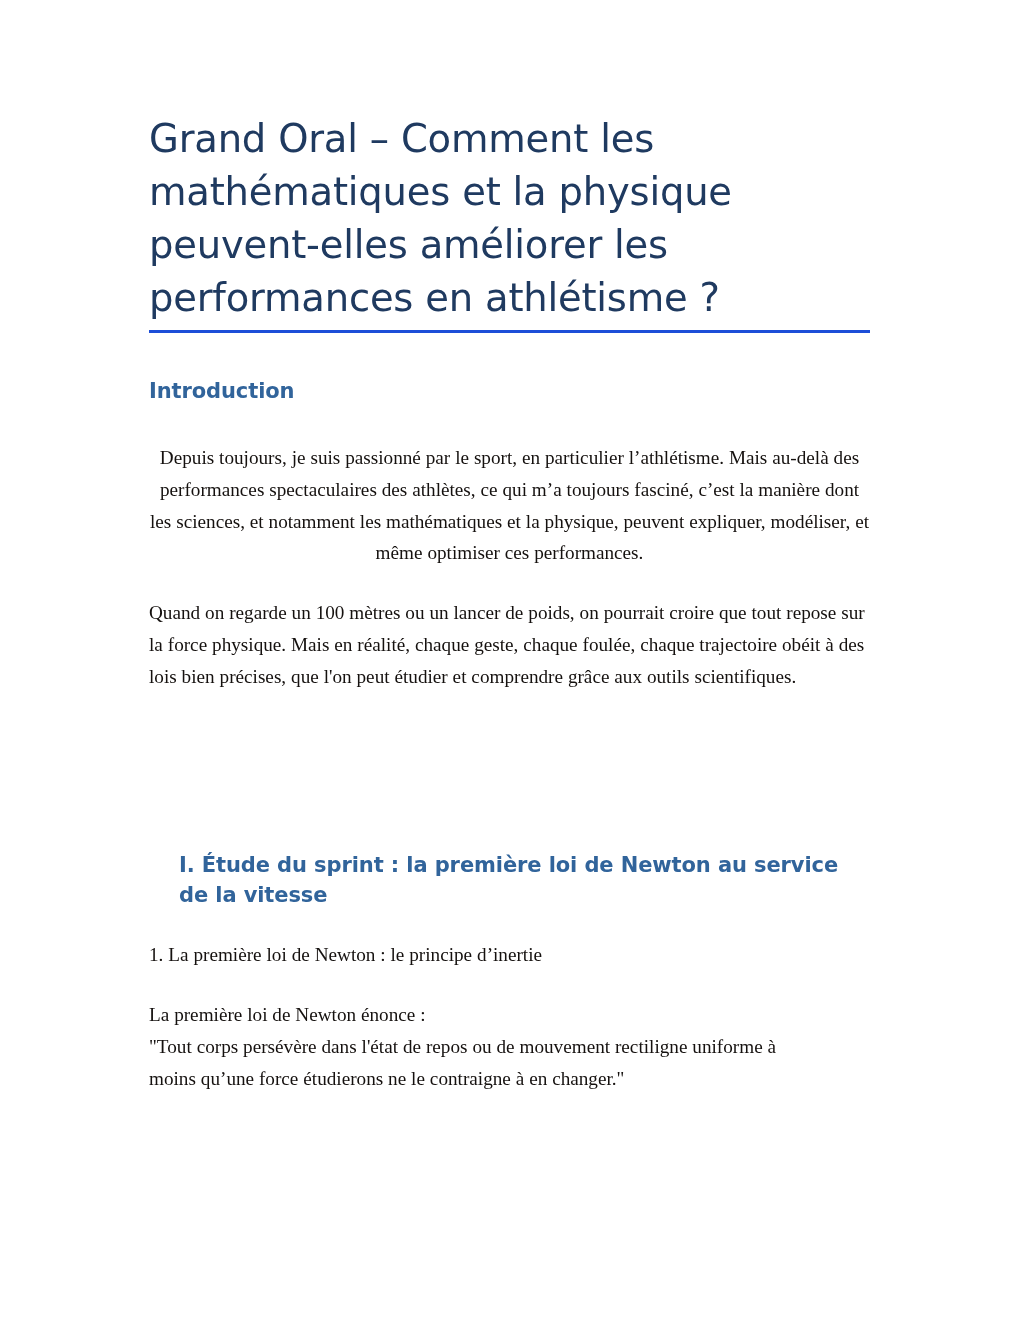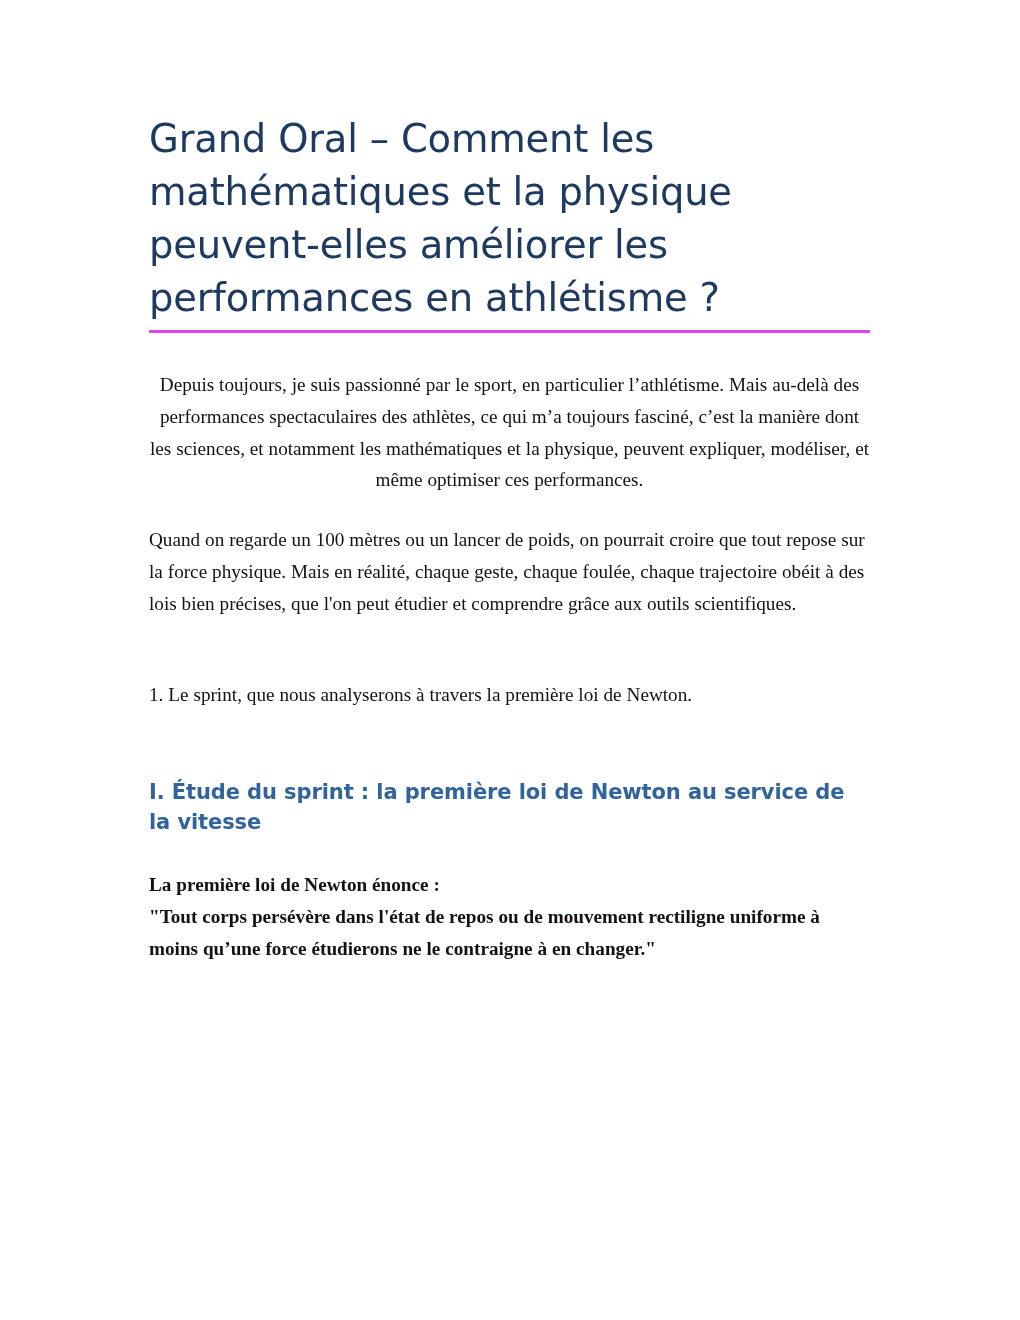--- a/index.html
+++ b/index.html
@@ -29,21 +29,21 @@
   
   .doc-title {
     margin: 0;
     padding: 0 0 6px 0;
     font-family: "DejaVu Sans", "Liberation Sans", sans-serif;
     font-weight: 400;
     font-size: 38.5px;
     line-height: 53px;
     letter-spacing: -0.2px;
     color: #1f3a60;
-    border-bottom: 3px solid #d946ef;
+    border-bottom: 3px solid #1d4ed8;
     max-width: 722px;
   }
 
   
   .h2 {
     margin: 0;
     padding: 0;
     font-family: "DejaVu Sans", "Liberation Sans", sans-serif;
     font-weight: 700;
     font-size: 21px;
@@ -52,61 +52,64 @@
     color: #31649b;
   }
 
   .h2.intro {
     margin-top: 43px;
   }
 
   .h2.section {
     margin-top: 66px;
     max-width: 700px;
+    margin-left: 30px;
   }
 
   
   .para {
     margin: 0;
     font-size: 19.2px;
     line-height: 31.8px;
     color: #15110f;
     max-width: 724px;
     text-align: left;
     word-spacing: 0.1px;
   }
 
   .para + .para {
     margin-top: 28px;
   }
 
   .gap-intro   { margin-top: 36px; text-align: center; }
   .gap-after-h { margin-top: 29px; }
-  .gap-sub     { margin-top: 32px; font-weight: bold; }
+  .gap-sub     { margin-top: 32px; }
 </style>
 </head>
 <body>
 
 <div class="page">
 
   <h1 class="doc-title">Grand Oral – Comment les mathématiques et la physique peuvent-elles améliorer les performances en athlétisme ?</h1>
 
+  <h2 class="h2 intro">Introduction</h2>
 
   <p class="para gap-intro">Depuis toujours, je suis passionné par le sport, en particulier l’athlétisme. Mais au-delà des performances spectaculaires des athlètes, ce qui m’a toujours fasciné, c’est la manière dont les sciences, et notamment les mathématiques et la physique, peuvent expliquer, modéliser, et même optimiser ces performances.</p>
 
   <p class="para">Quand on regarde un 100 mètres ou un lancer de poids, on pourrait croire que tout repose sur la force physique. Mais en réalité, chaque geste, chaque foulée, chaque trajectoire obéit à des lois bien précises, que l'on peut étudier et comprendre grâce aux outils scientifiques.</p>
 
 
   <p class="para">
     <br>
-    <span>1. Le sprint, que nous analyserons à travers la première loi de Newton.</span><br>
+    <br>
   </p>
 
   <h2 class="h2 section">I. Étude du sprint : la première loi de Newton au service de la vitesse</h2>
 
+  <p class="para gap-after-h">1. La première loi de Newton : le principe d’inertie</p>
 
   <p class="para gap-sub">
     <span>La première loi de Newton énonce :</span><br>
     <span>"Tout corps persévère dans l'état de repos ou de mouvement rectiligne uniforme à</span><br>
     <span>moins qu’une force étudierons ne le contraigne à en changer."</span>
   </p>
 
 </div>
 
 </body></html>

